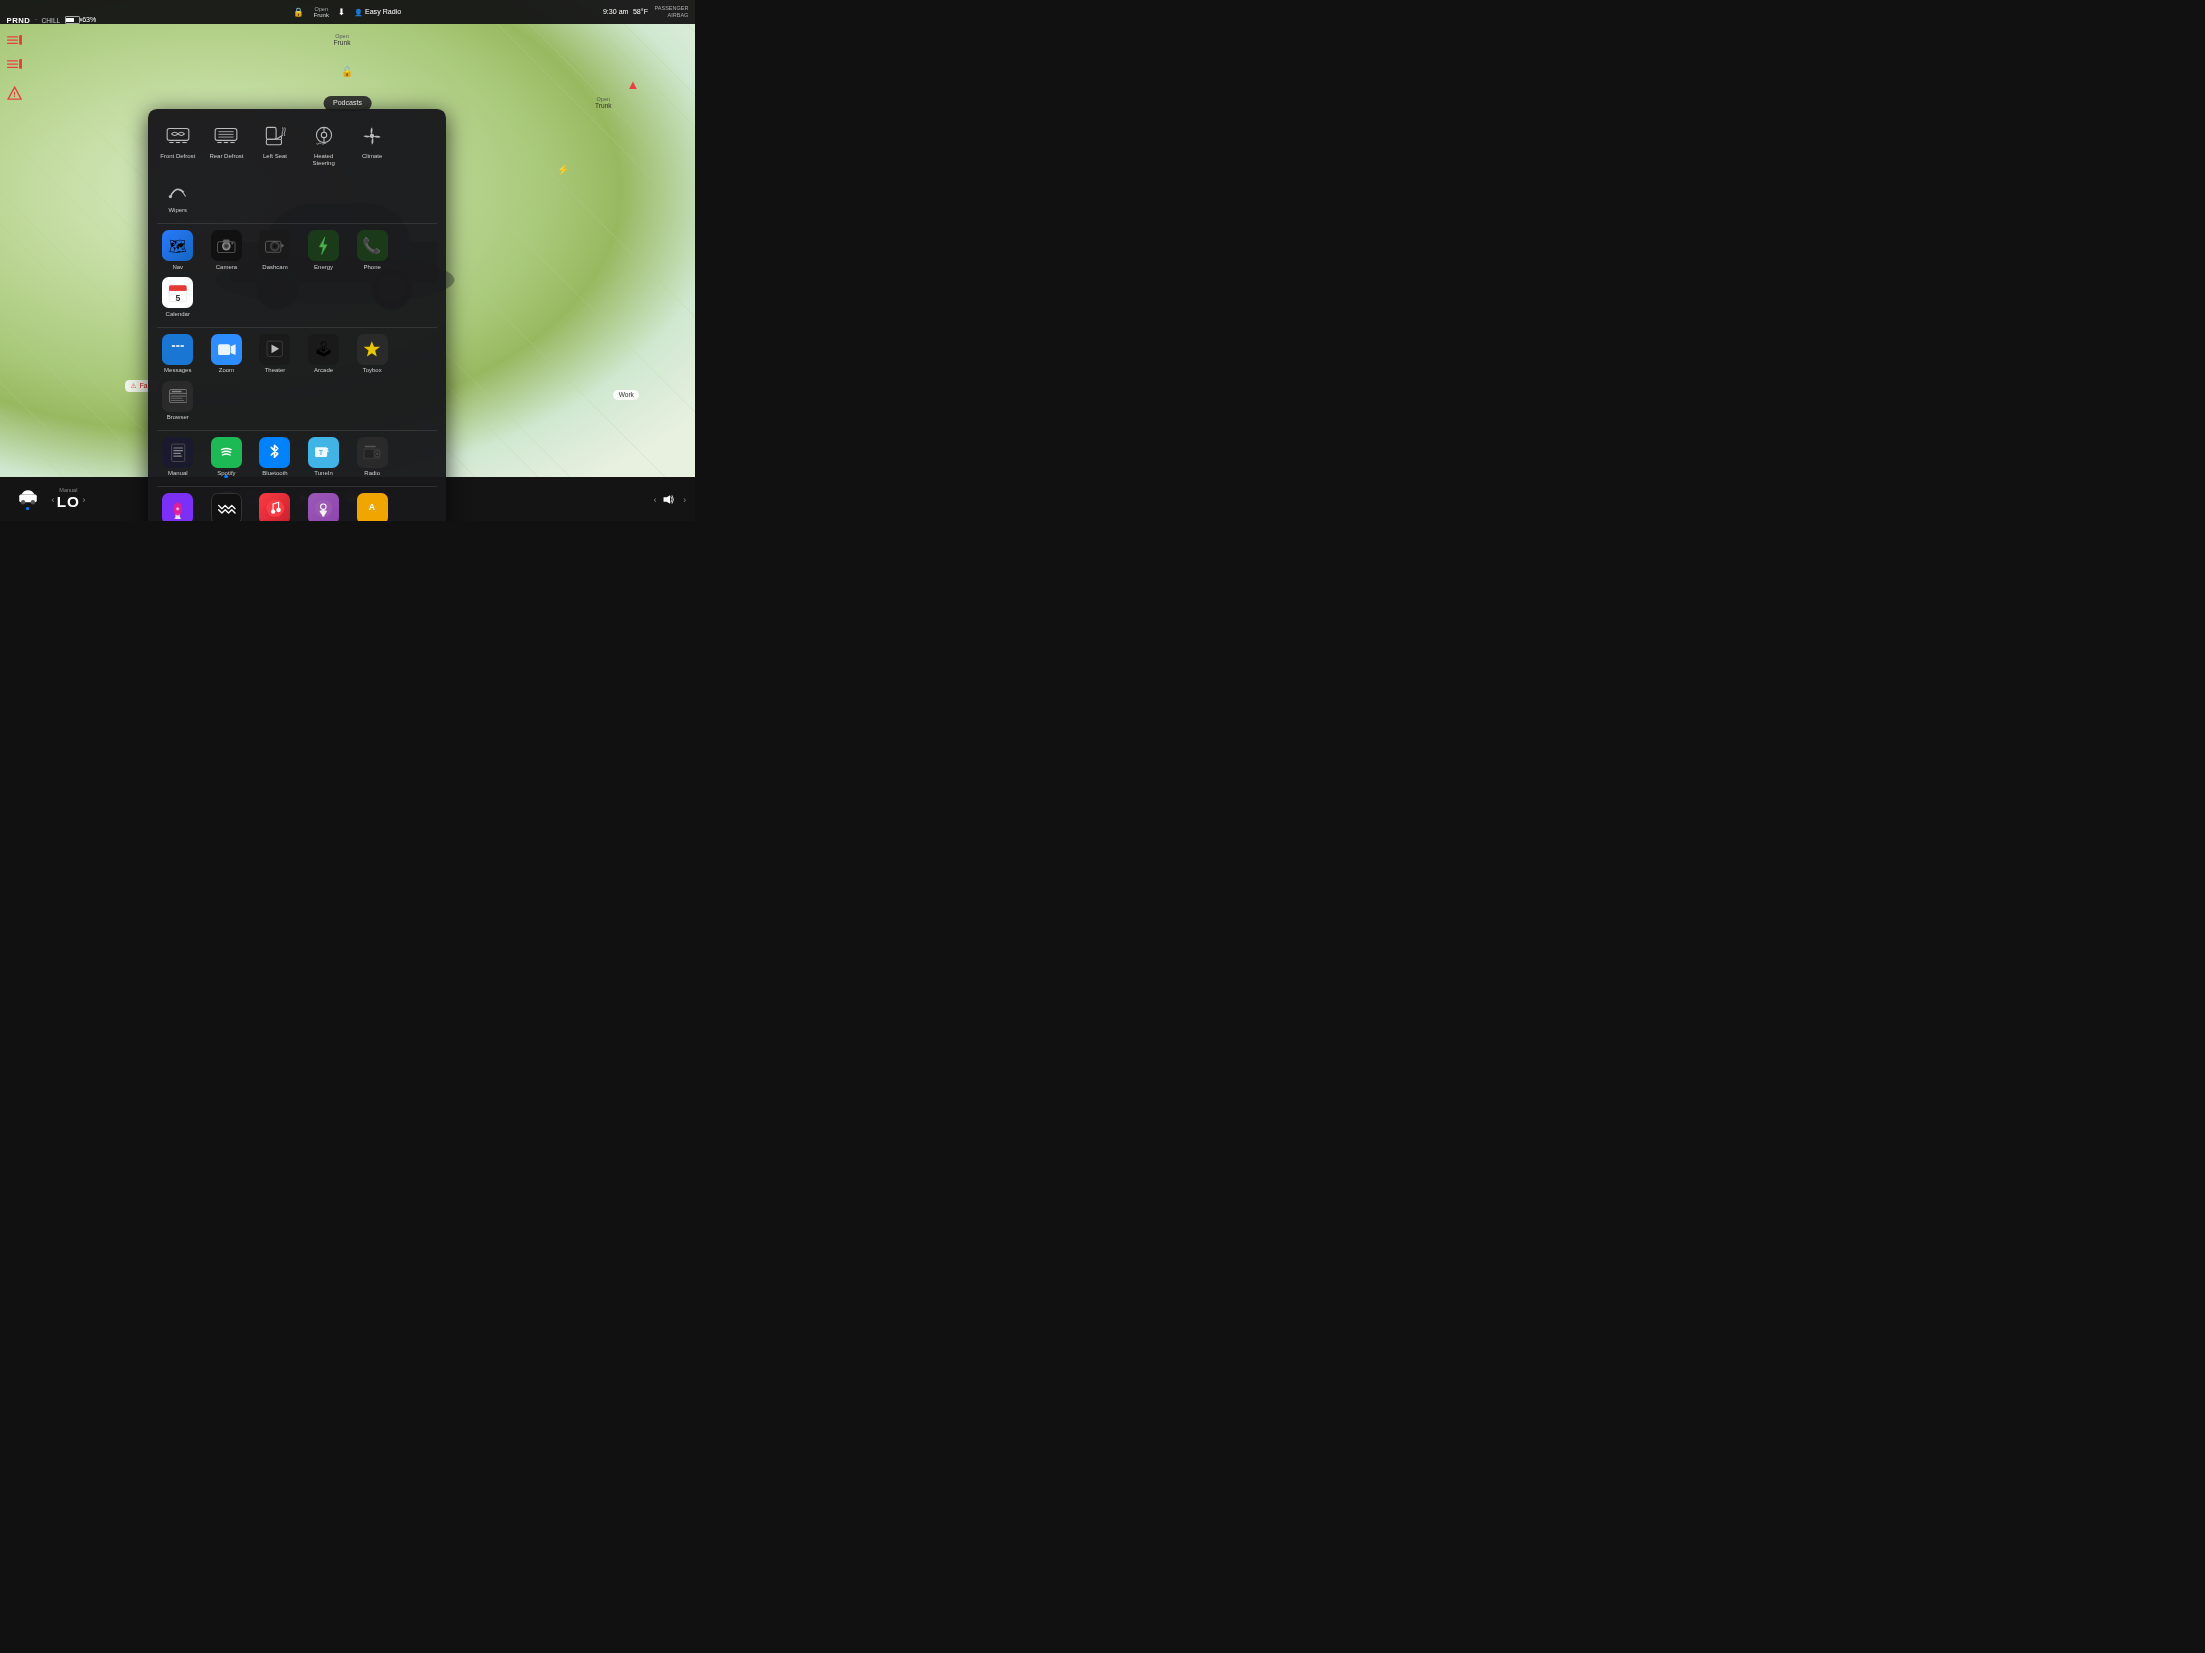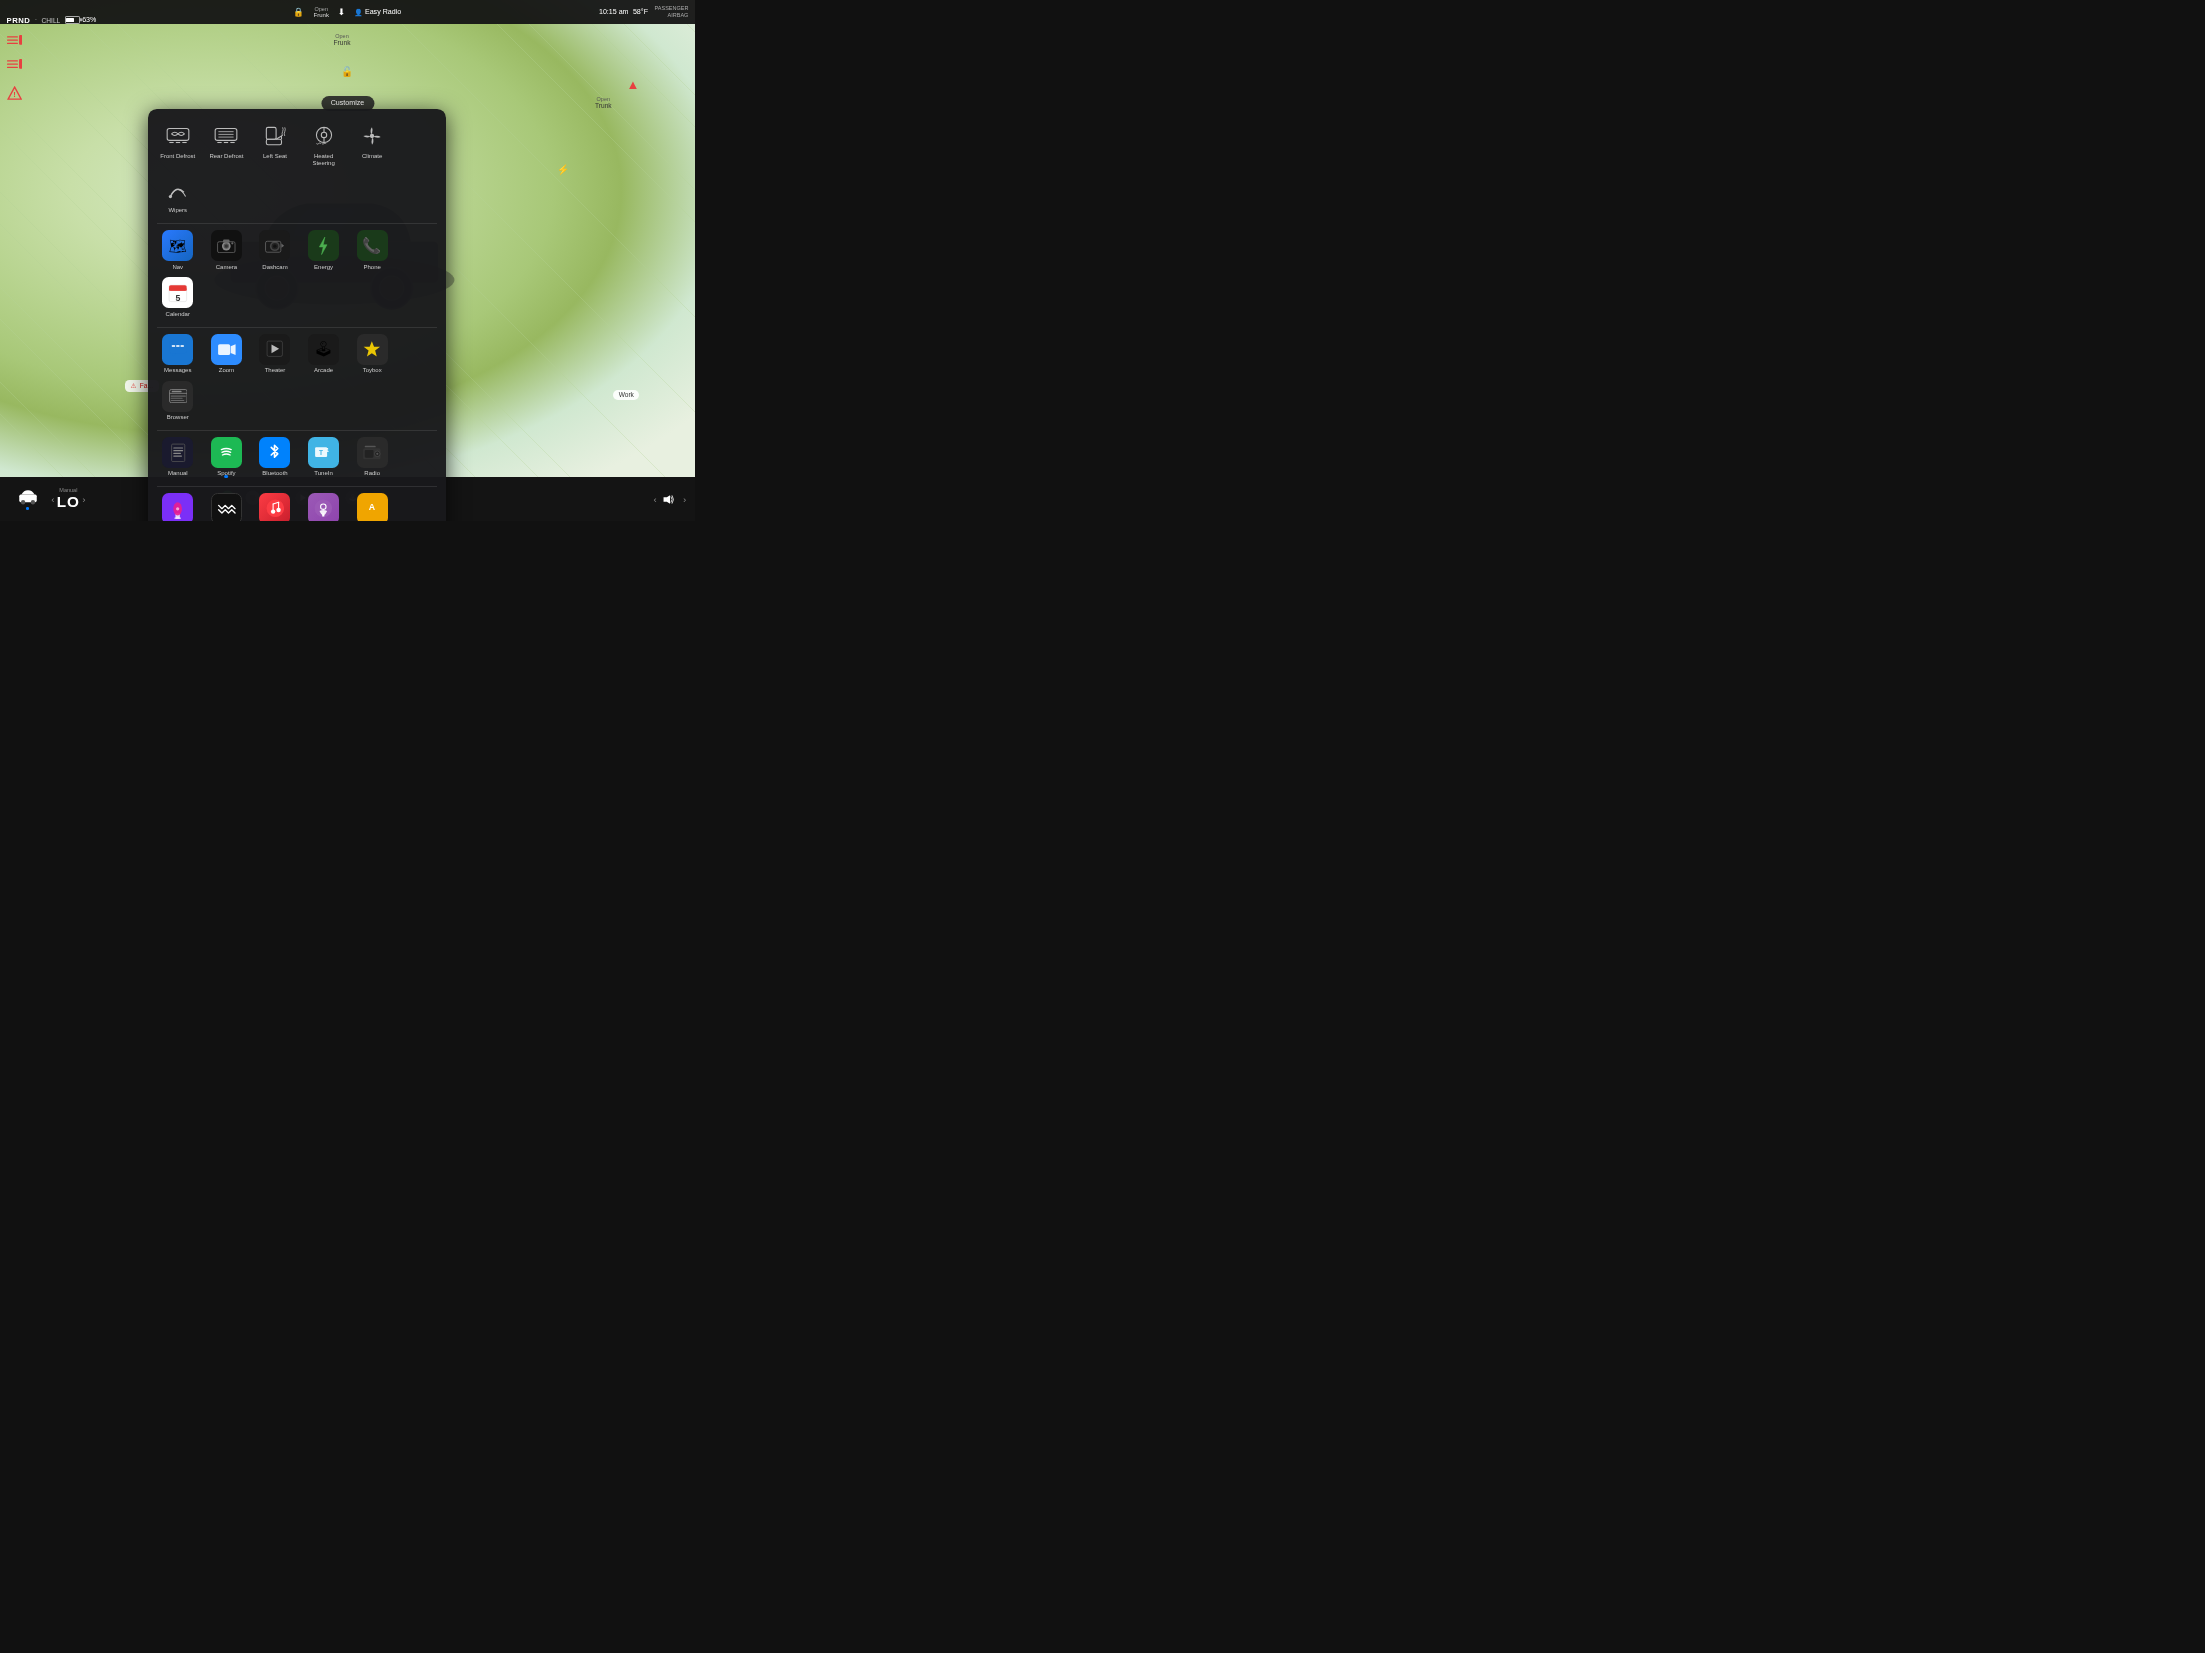--- a/index.html
+++ b/index.html
@@ -472,21 +472,21 @@
   <div class="charging-bolt">⚡</div>
 
   <div class="work-label">Work</div>
 
   <div class="fault-indicator">
     <span style="color:#e53935;">⚠</span>
     <span>Fa...</span>
   </div>
 </div>
 
-<button class="customize-btn">Customize</button>
+<button class="customize-btn">Podcasts</button>
 
 <div style="position:absolute;top:66px;left:50%;transform:translateX(-50%);font-size:9.8px;color:#555;z-index:50;">🔓</div>
 
 <div class="status-bar">
   <div class="status-left">
     <span class="prnd">PRND</span>
     <span style="color:#888;">·</span>
     <span class="drive-mode">CHILL</span>
     <div class="battery-container">
       <div class="battery-icon">
@@ -504,21 +504,21 @@
     </div>
     <span style="font-size:8.8px;">⬇</span>
     <div class="easy-entry">
       <span>👤</span>
       <span>Easy Radio</span>
     </div>
   </div>
 
   <div class="status-right">
     <div class="time-temp">
-      <span>10:15 am</span>
+      <span>9:30 am</span>
       <span>58°F</span>
     </div>
     <div style="font-size:5.5px;text-align:right;line-height:1.2;color:#aaa;">
       PASSENGER<br>AIRBAG
     </div>
   </div>
 </div>
 
 <div class="left-sidebar">
   <div class="sidebar-icon">

